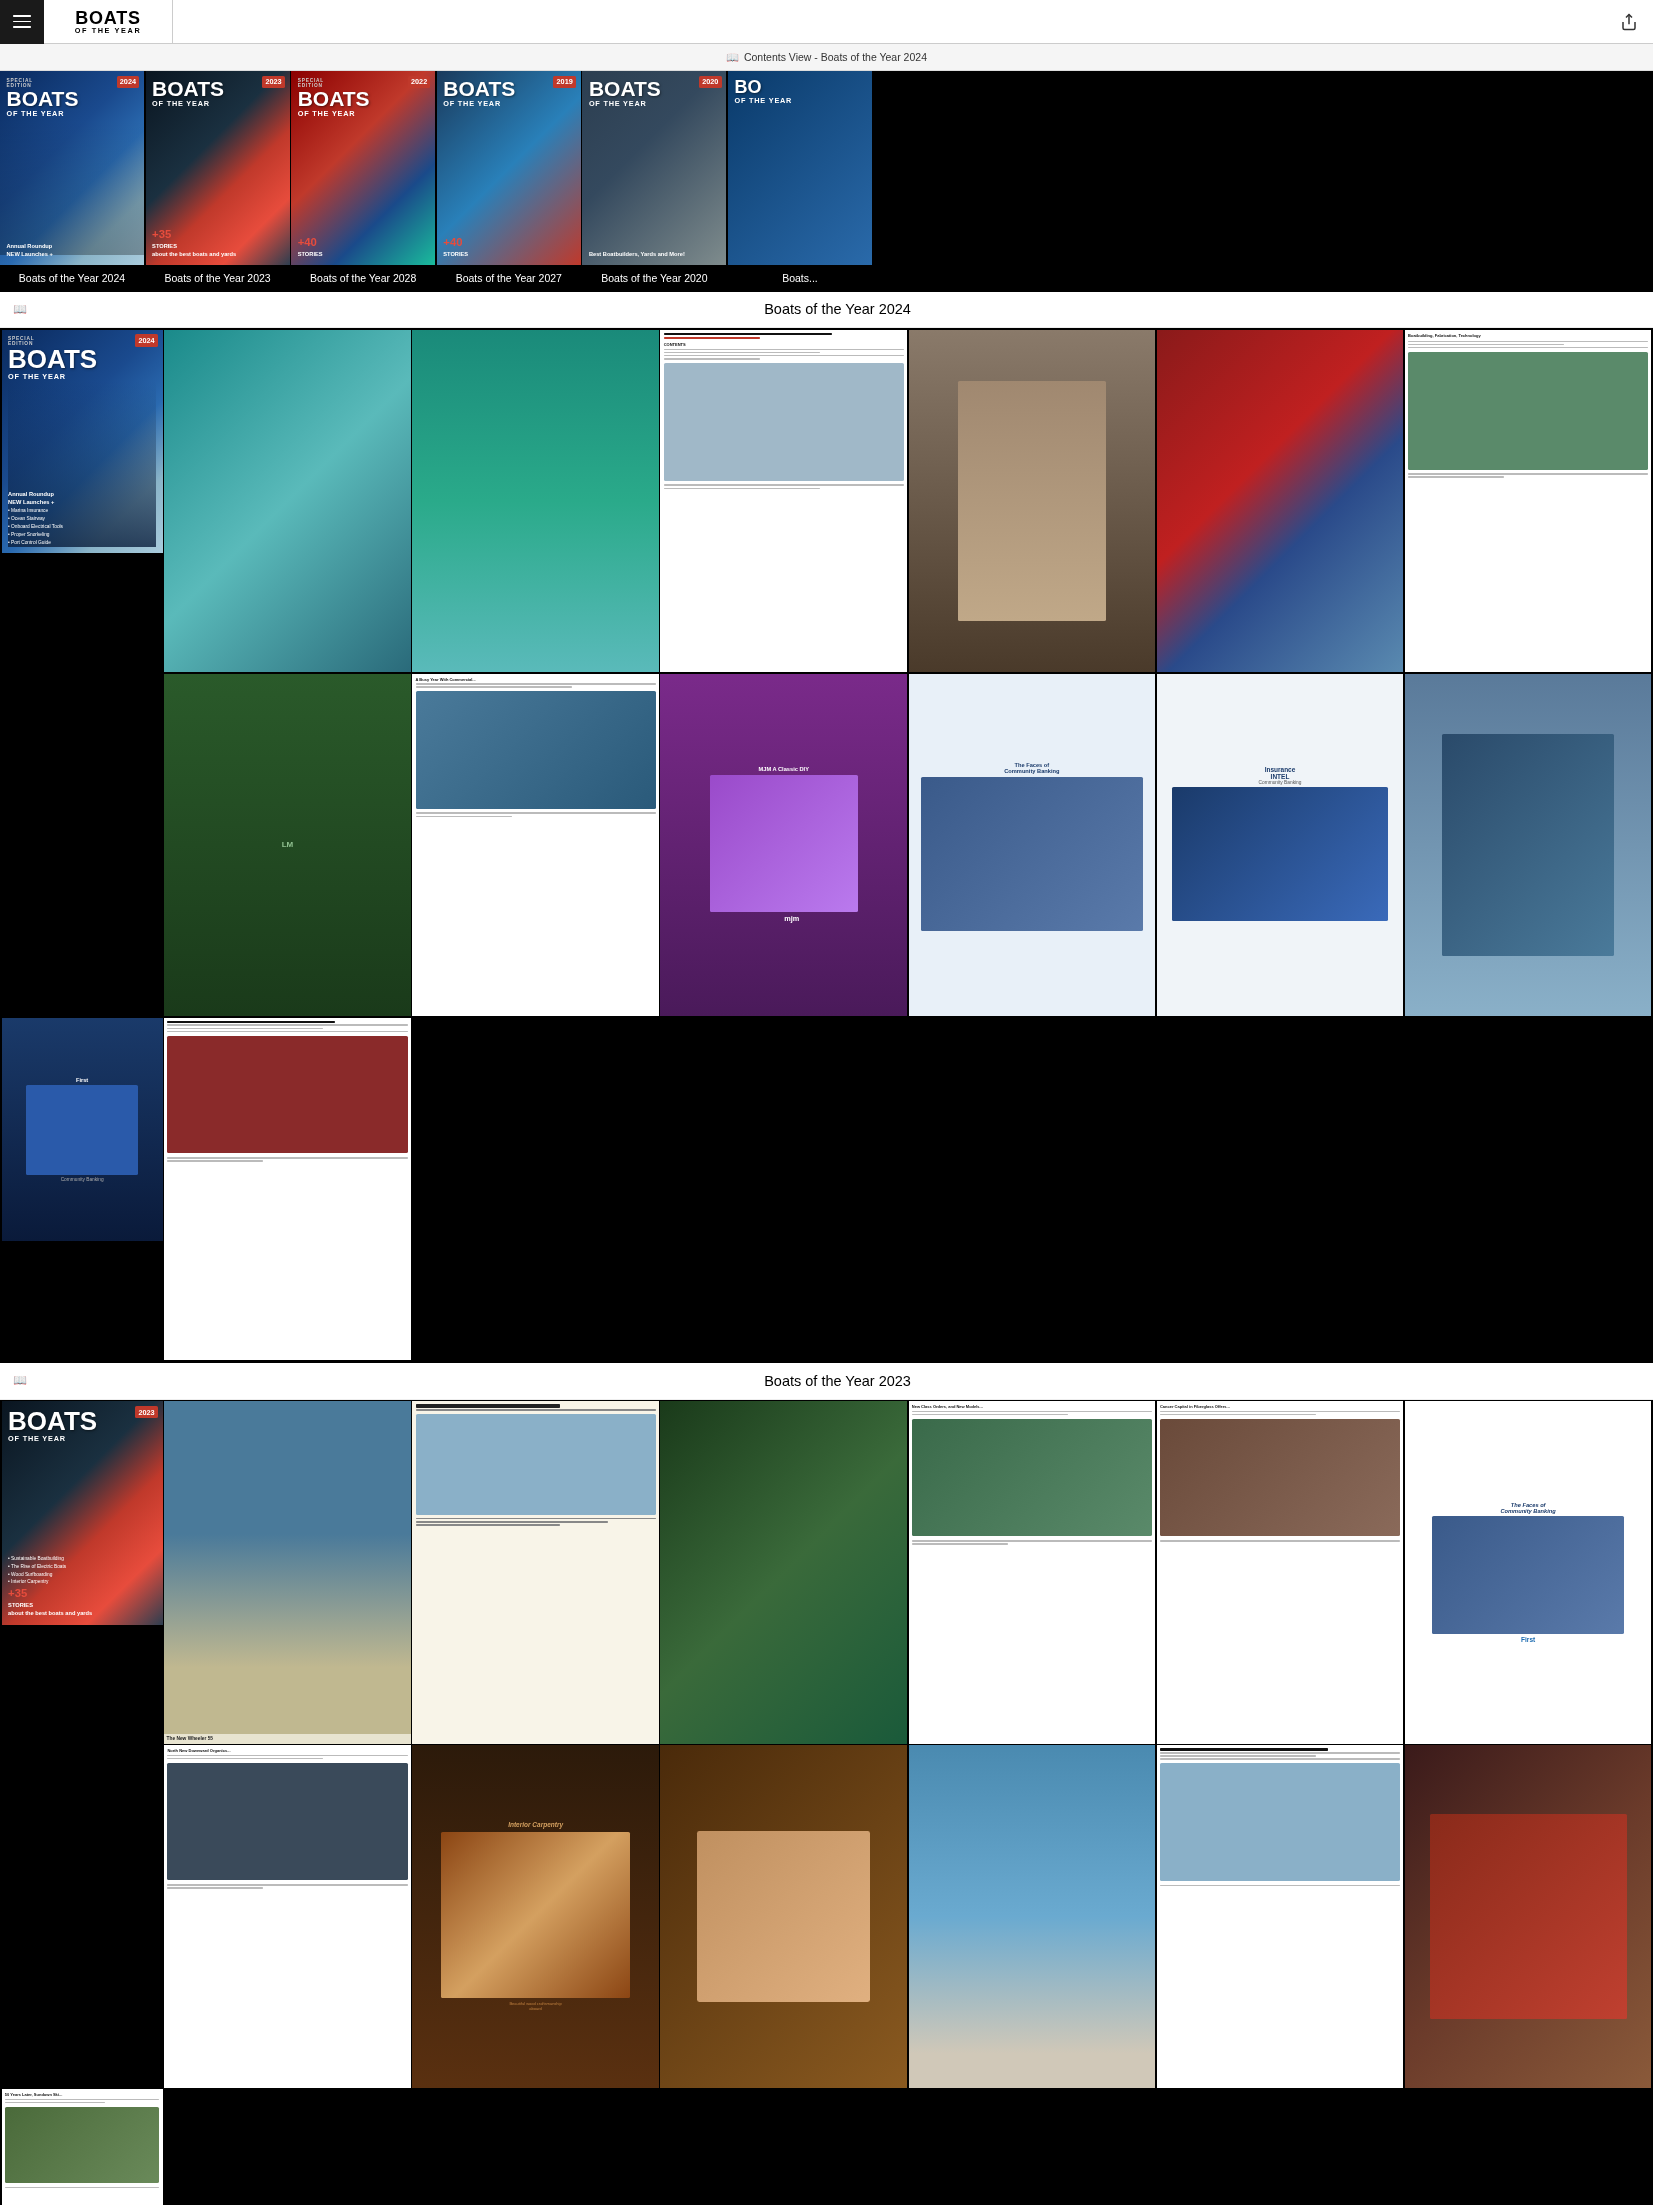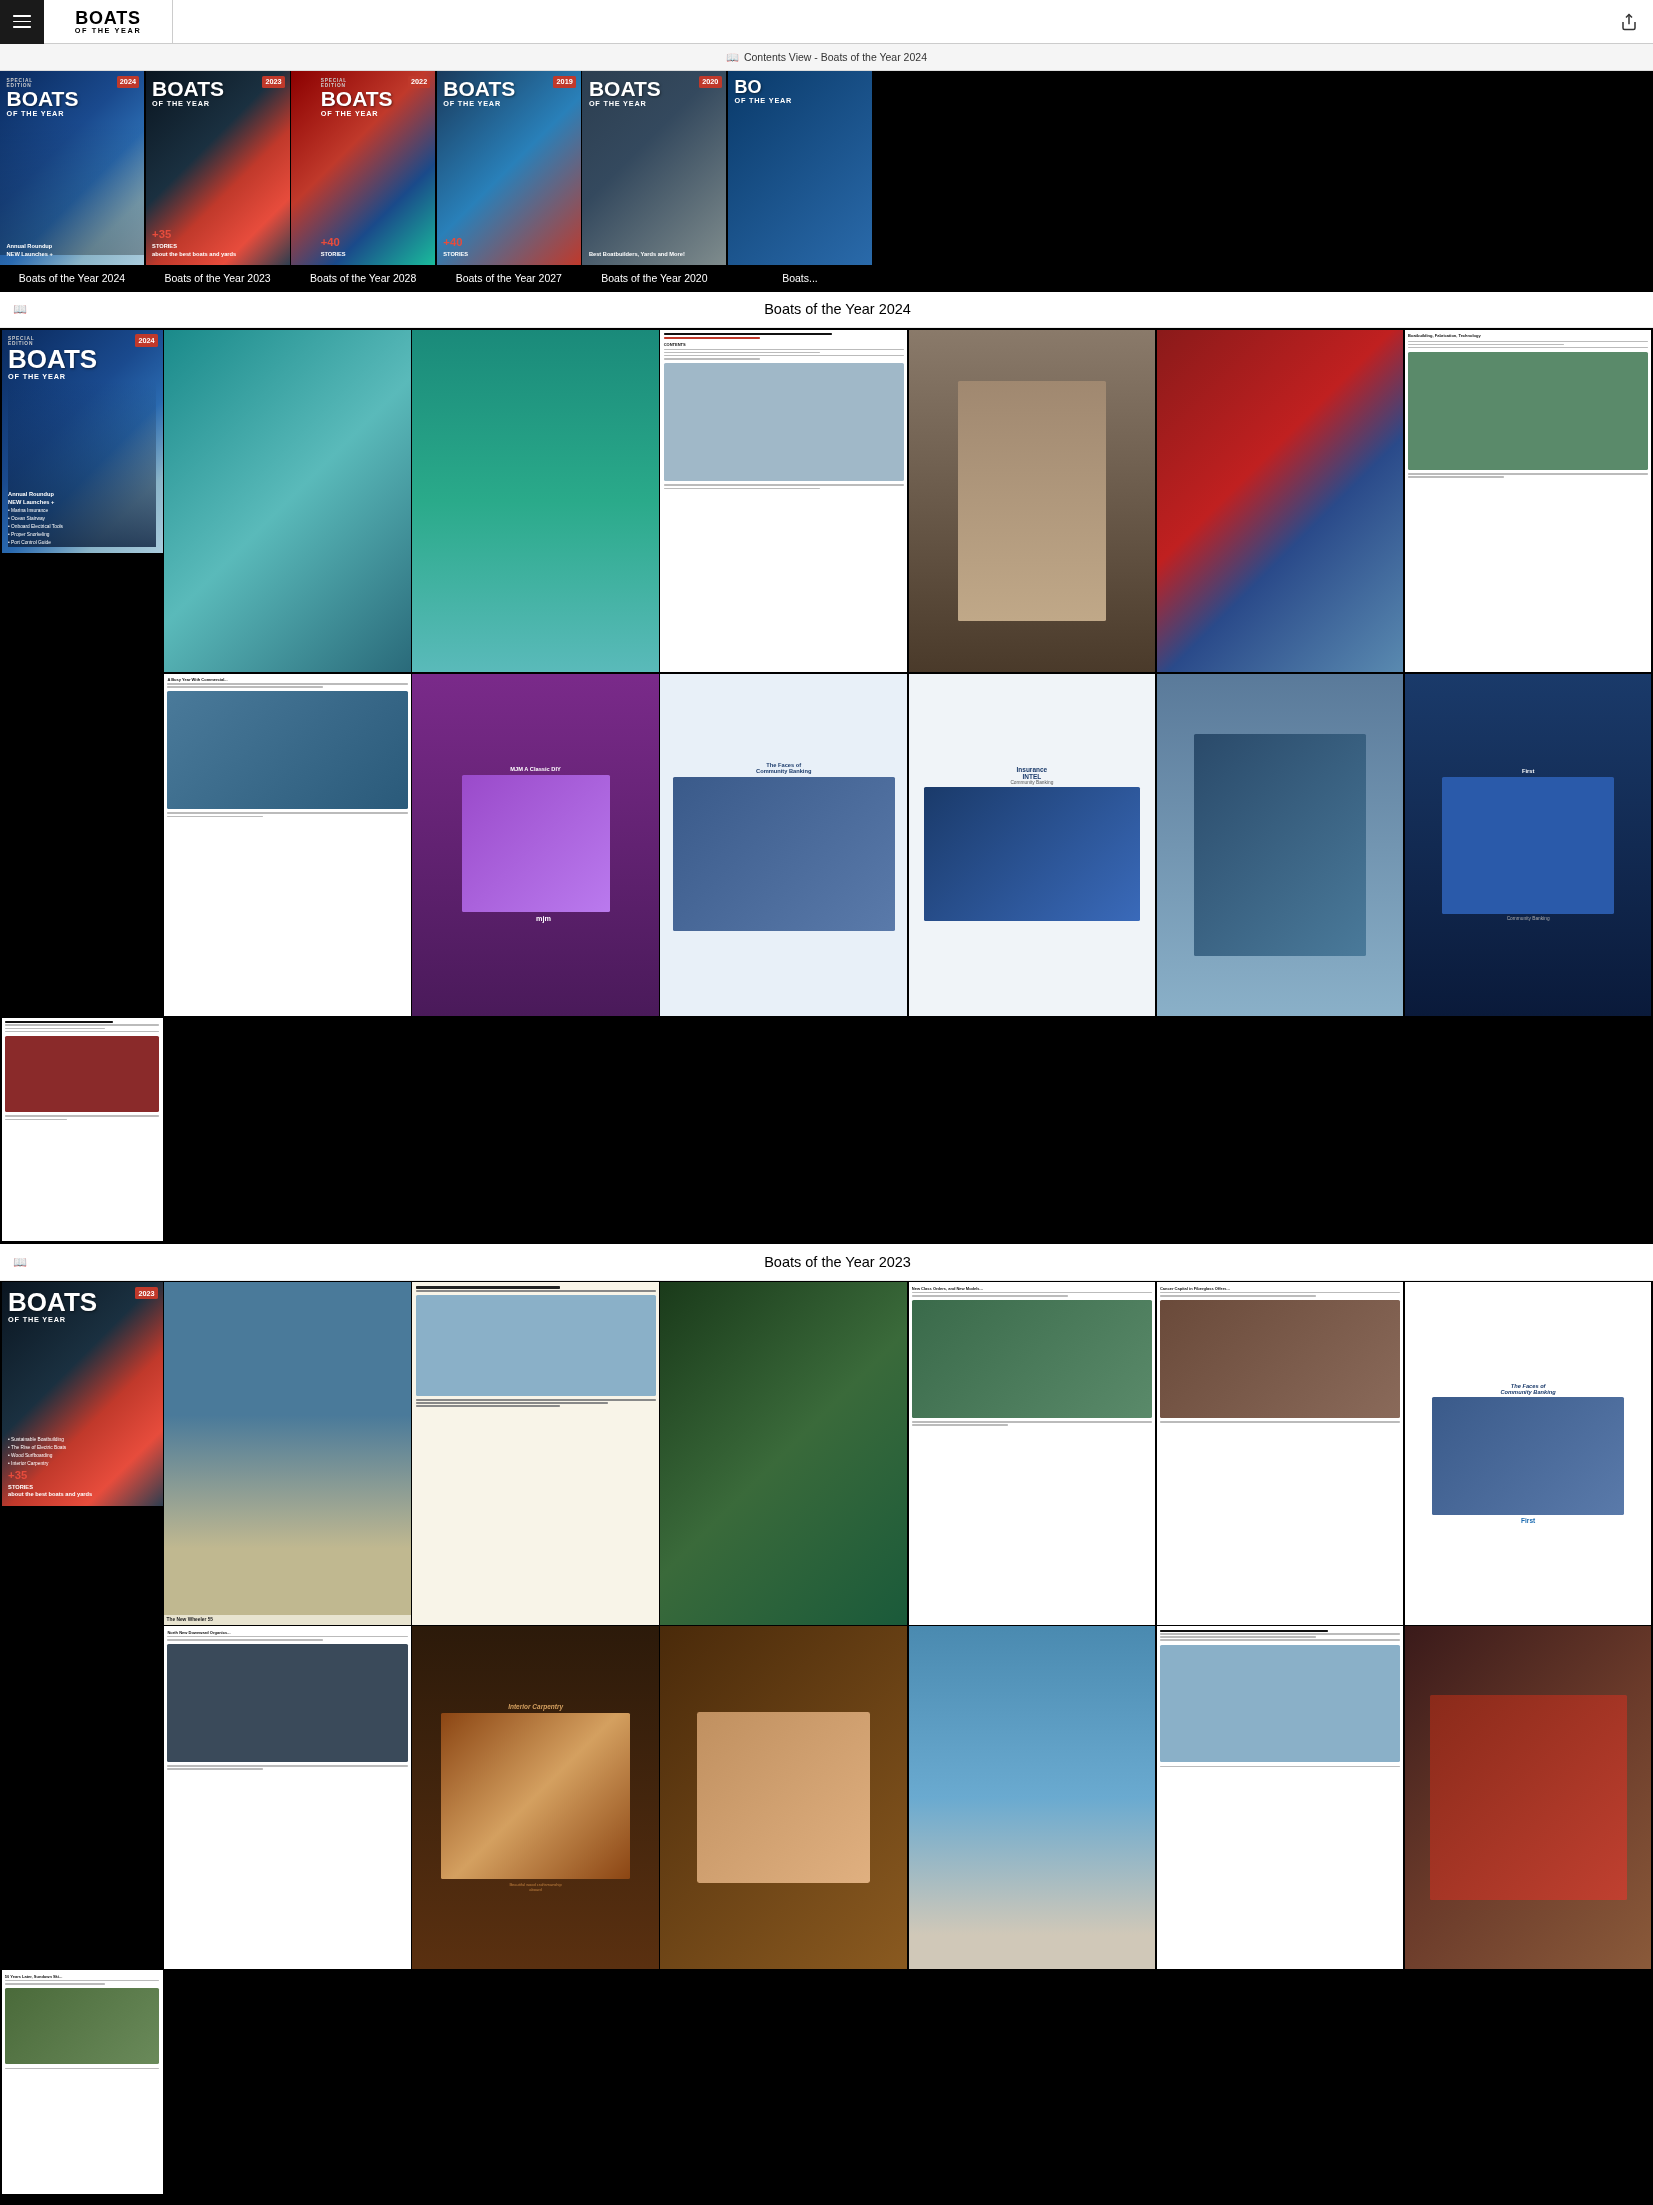--- a/index.html
+++ b/index.html
@@ -430,21 +430,21 @@
         <div class="cover-year-badge">2023</div>
         <div class="cover-boats-big">BOATS</div>
         <div class="cover-of-the-year">OF THE YEAR</div>
         <div style="flex:1;"></div>
         <div class="cover-tagline"><span class="cover-stories-count">+35</span><br>STORIES<br>about the best boats and yards</div>
       </div>
     </div>
     <div class="cover-label">Boats of the Year 2023</div>
   </div>
   <div class="cover-item">
-    <div class="cover-item-img" style="background: linear-gradient(135deg, #8B0000 0%, #c0392b 40%, #1a4a8a 70%, #1abc9c 100%); padding-left: 23px;">
+    <div class="cover-item-img" style="background: linear-gradient(135deg, #8B0000 0%, #c0392b 40%, #1a4a8a 70%, #1abc9c 100%);">
       <div class="cover-mock">
         <div class="cover-year-badge">2022</div>
         <div class="cover-special">SPECIAL<br>EDITION</div>
         <div class="cover-boats-big">BOATS</div>
         <div class="cover-of-the-year">OF THE YEAR</div>
         <div style="flex:1;"></div>
         <div class="cover-tagline"><span class="cover-stories-count">+40</span><br>STORIES</div>
       </div>
     </div>
     <div class="cover-label">Boats of the Year 2028</div>
@@ -536,20 +536,25 @@
       <div style="font-size:4px;font-weight:bold;color:#111;margin-bottom:1.6px;">Boatbuilding, Fabrication, Technology</div>
       <div class="tp-l f"></div>
       <div class="tp-l m"></div>
       <div class="tp-l f"></div>
       <div class="tp-img green"></div>
       <div class="tp-l f"></div>
       <div class="tp-l s"></div>
     </div>
   </div>
 
+  <div class="grid-page page-thumb lm-ad">
+    <div style="width:100%;height:100%;display:flex;align-items:center;justify-content:center;">
+      <span class="lm-text">LM</span>
+    </div>
+  </div>
 
   <div class="grid-page page-thumb">
     <div class="text-page" style="width:100%;height:100%;">
       <div style="font-size:4px;font-weight:bold;color:#111;">A Busy Year With Commercial...</div>
       <div class="tp-l f"></div>
       <div class="tp-l m"></div>
       <div class="tp-img" style="background:linear-gradient(135deg,#4a7a9a,#2a5a7a);"></div>
       <div class="tp-l f"></div>
       <div class="tp-l s"></div>
     </div>

